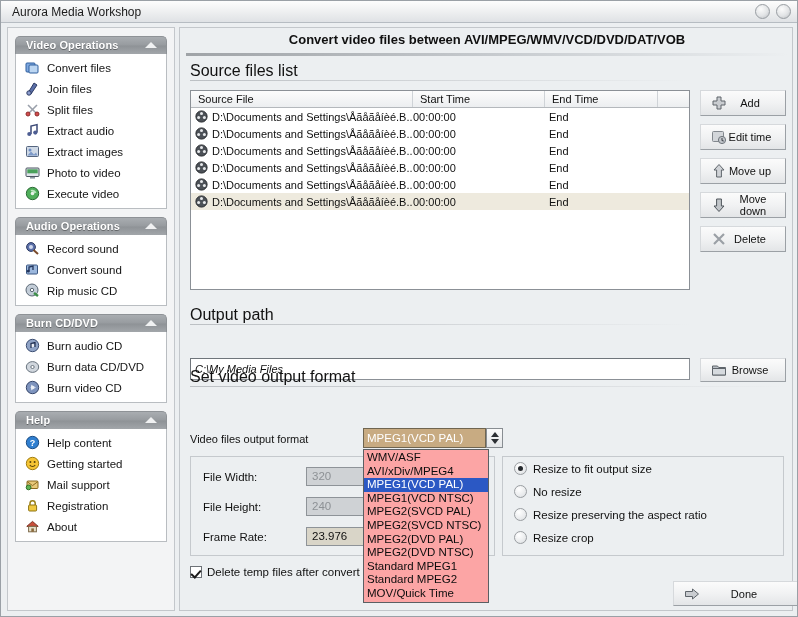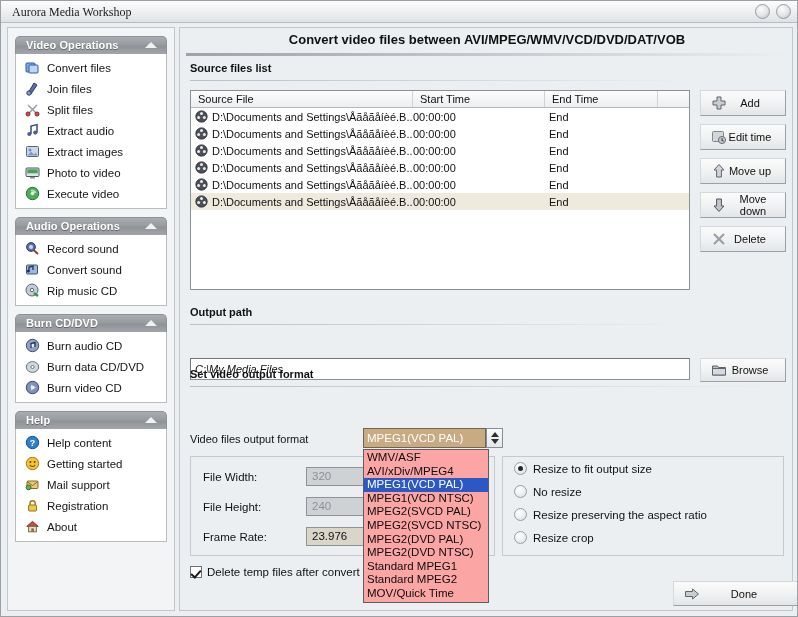--- a/index.html
+++ b/index.html
@@ -24,21 +24,21 @@
   
   #titlebar {
     position: absolute; left: 0; top: 0;
     width: 798px; height: 22px;
     background: linear-gradient(to bottom, #fdfdfd 0%, #f0f1f2 45%, #dfe2e5 100%);
     border-bottom: 1px solid #b6bcc2;
   }
   #titlebar .tb-label {
     position: absolute; left: 11px; top: 4px;
     font-size: 12px; color: #1b1b1b;
-    font-family: Liberation Serif, serif;
+    font-family: Liberation Sans, sans-serif;
   }
   .tb-btns { position: absolute; right: 8px; top: 3px; display: flex; gap: 6px; }
   .tb-btn {
     width: 15px; height: 15px; border-radius: 50%;
     background: radial-gradient(circle at 38% 32%, #fbfbfb 0%, #e2e4e6 55%, #b9bcc0 100%);
     border: 1px solid #989da2;
   }
 
   
   #sidebar {
@@ -98,21 +98,21 @@
     text-align: center;
     font-size: 13px; font-weight: bold; color: #101010;
   }
   .rule {
     position: absolute; height: 3px;
     background: linear-gradient(to right, #9fa3a7 0%, #c9cdd1 55%, #eceff1 100%);
   }
 
   .sect-label {
     position: absolute;
-    font-size: 11px; font-weight: bold; color: #111;
+    font-size: 16px; font-weight: normal; color: #111;
   }
   .sect-rule {
     position: absolute; height: 1px;
     background: linear-gradient(to right, #bcc0c4 0%, #d8dbde 60%, #eceff1 100%);
   }
 
   
   #filelist {
     position: absolute; left: 10px; top: 62px;
     width: 500px; height: 200px;

